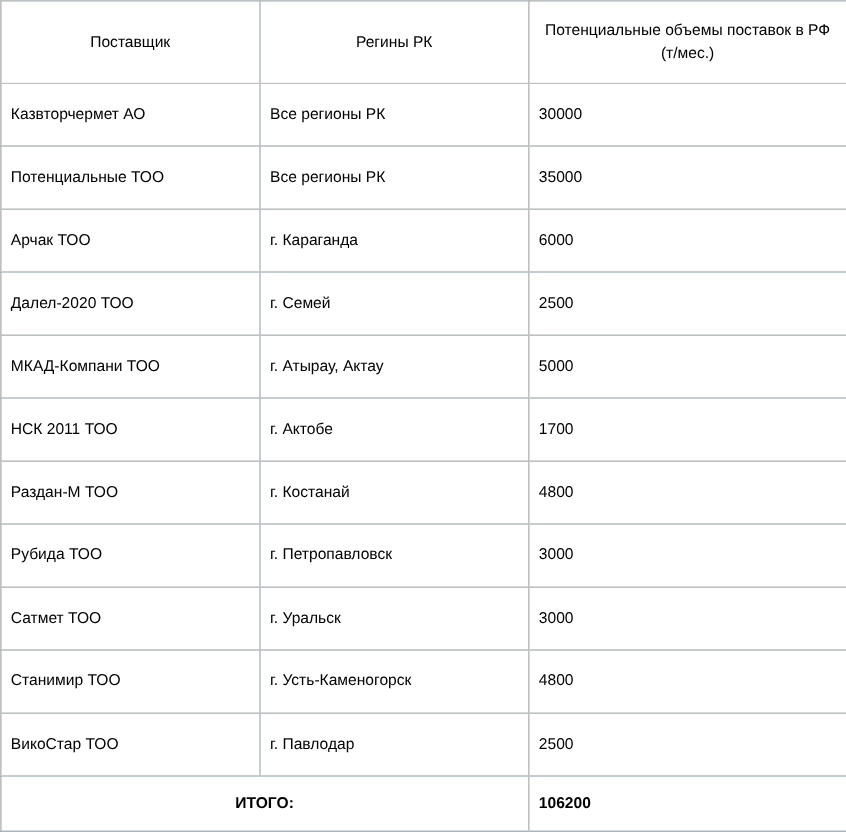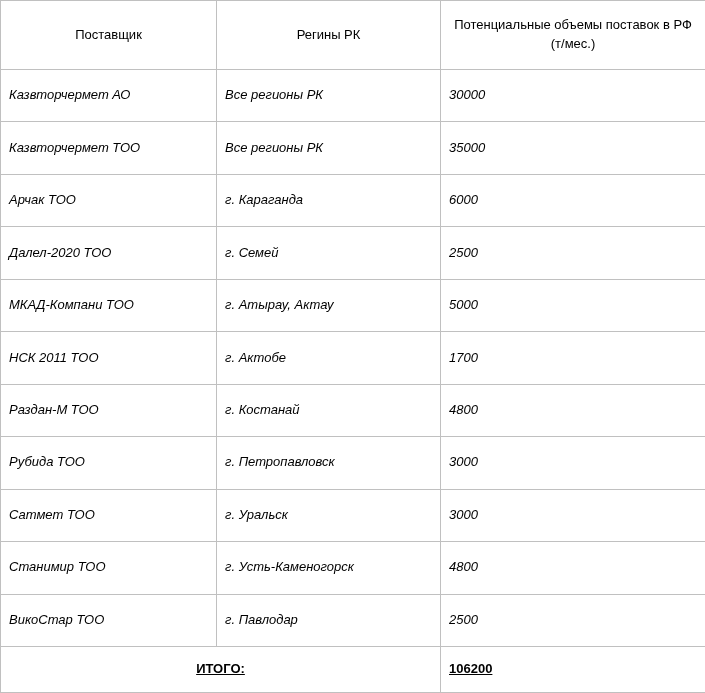--- a/index.html
+++ b/index.html
@@ -31,32 +31,30 @@
     line-height: 1.45;
     background: #ffffff;
   }
   thead th {
     height: 60px;
     font-weight: normal;
     text-align: center;
   }
   tbody td {
     height: 38px;
-    font-style: italic;
   }
   td.c-supplier, td.c-region {
     text-align: left;
   }
   td.c-volume, tfoot td.total-value {
     text-align: left;
     padding-right: 6px;
   }
   tfoot td {
     height: 37px;
-    text-decoration: underline;
   }
   tfoot td.total-label {
     text-align: center;
     font-weight: bold;
   }
   tfoot td.total-value {
     font-weight: bold;
   }
 </style>
 </head>
@@ -76,21 +74,21 @@
     </tr>
   </thead>
   <tbody id="rows-body">
   <tr>
     <td class="c-supplier">Казвторчермет АО</td>
     <td class="c-region">Все регионы РК</td>
     <td class="c-volume">30000</td>
   </tr>
 
   <tr>
-    <td class="c-supplier">Казвторчермет ТОО</td>
+    <td class="c-supplier">Потенциальные ТОО</td>
     <td class="c-region">Все регионы РК</td>
     <td class="c-volume">35000</td>
   </tr>
 
   <tr>
     <td class="c-supplier">Арчак ТОО</td>
     <td class="c-region">г. Караганда</td>
     <td class="c-volume">6000</td>
   </tr>
 

